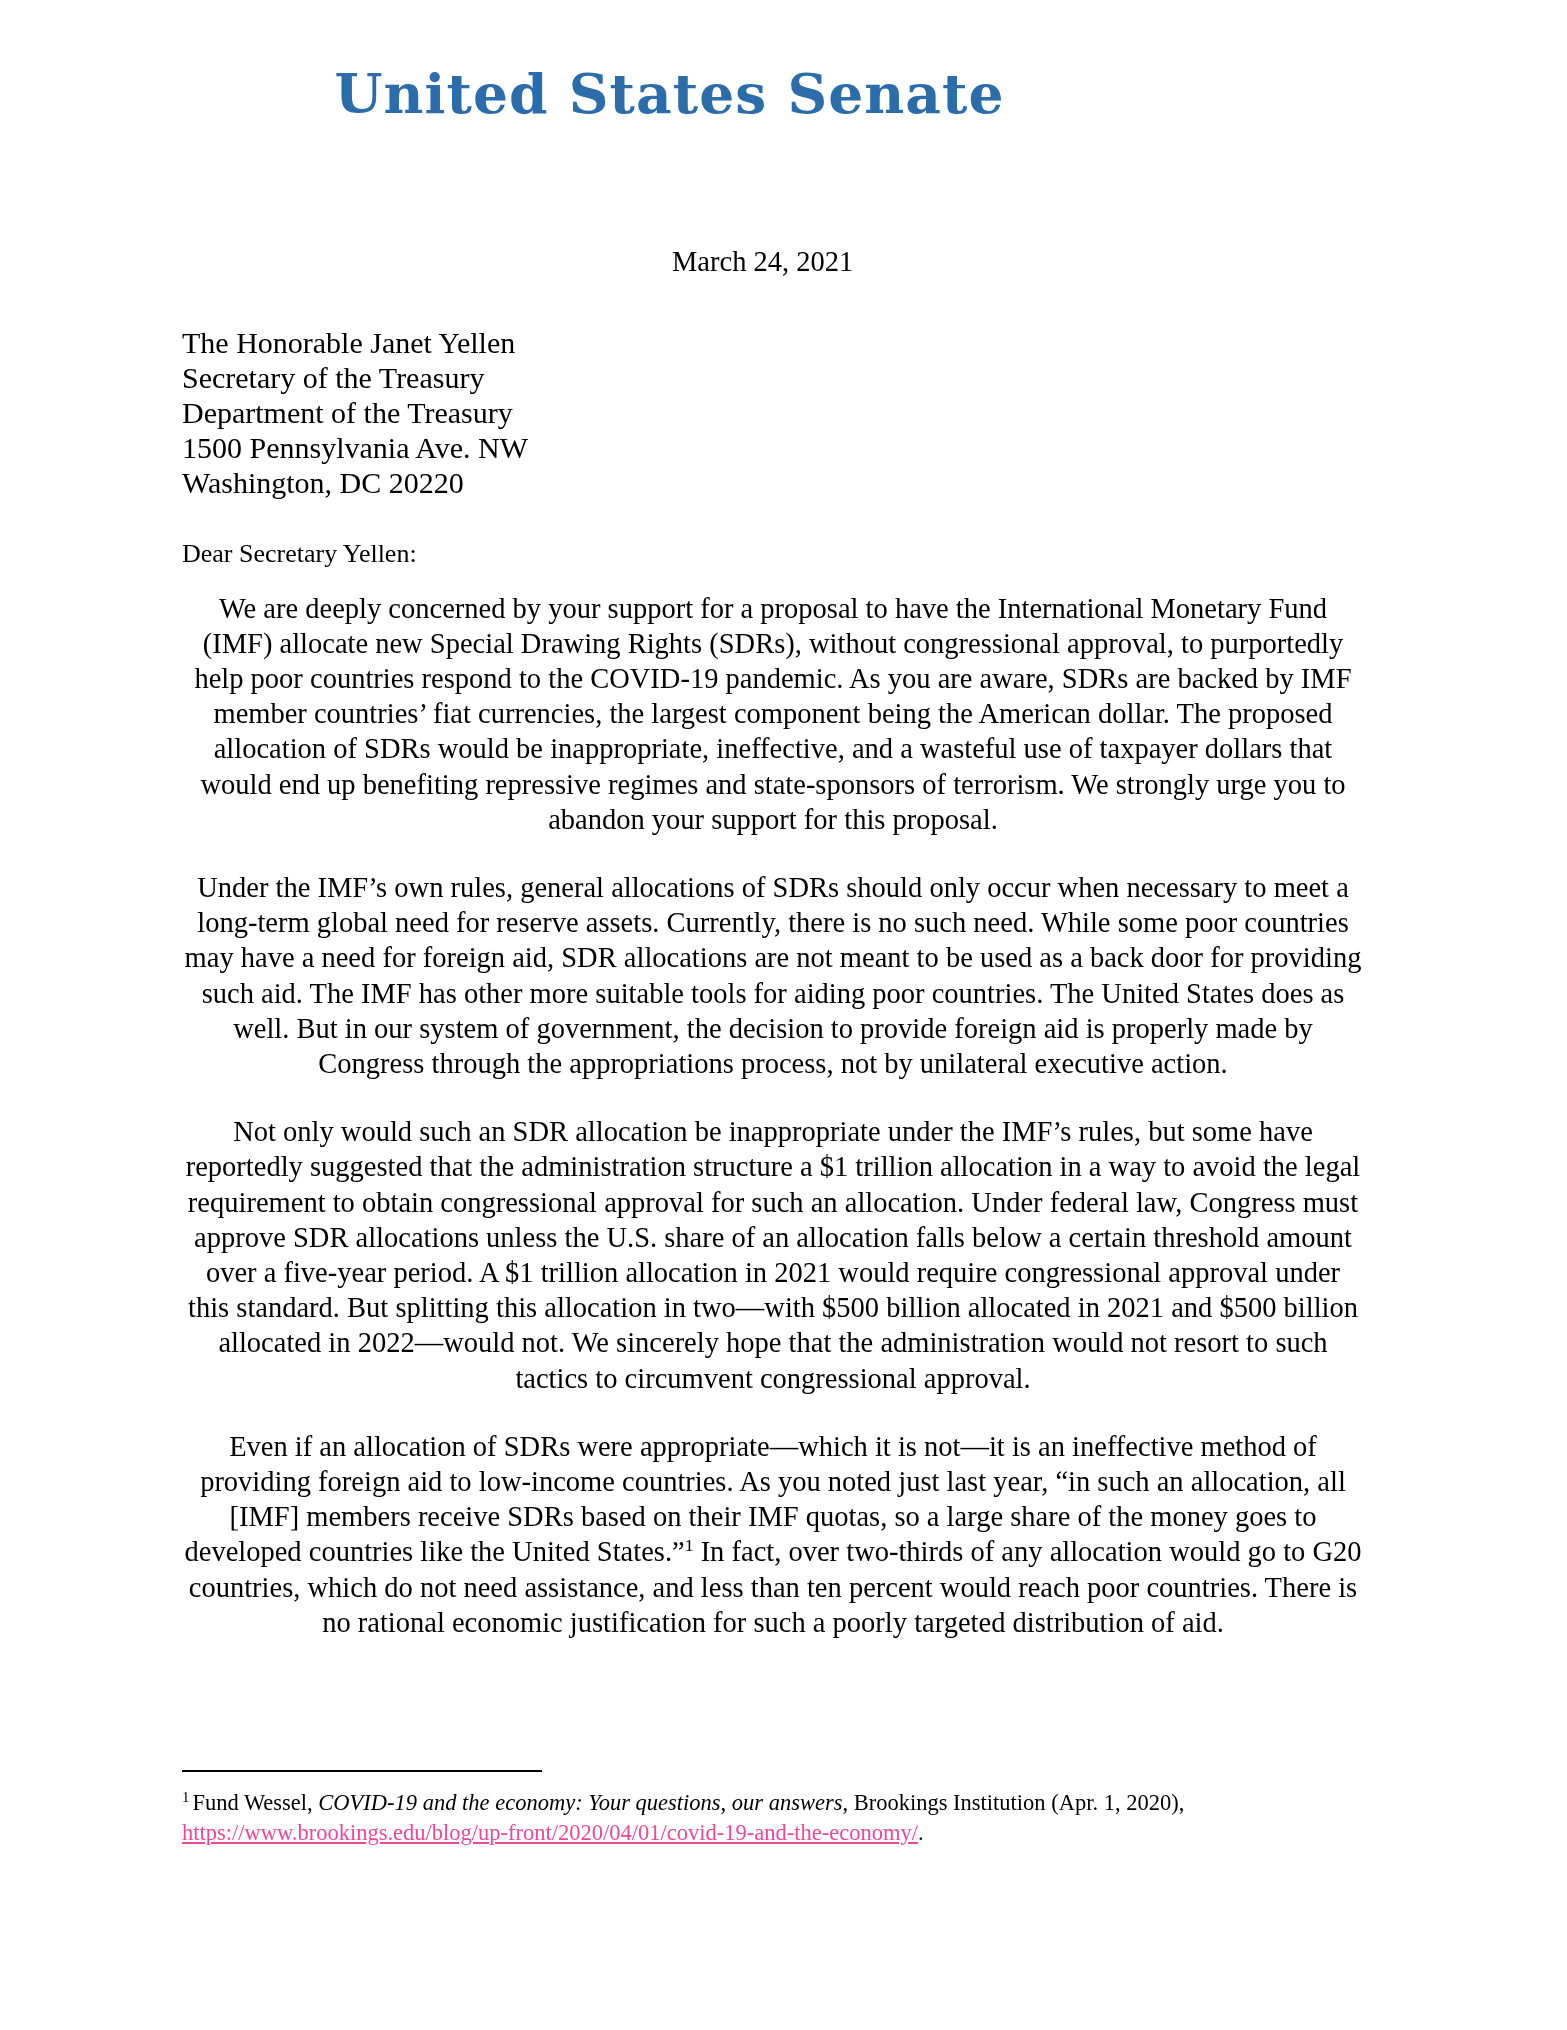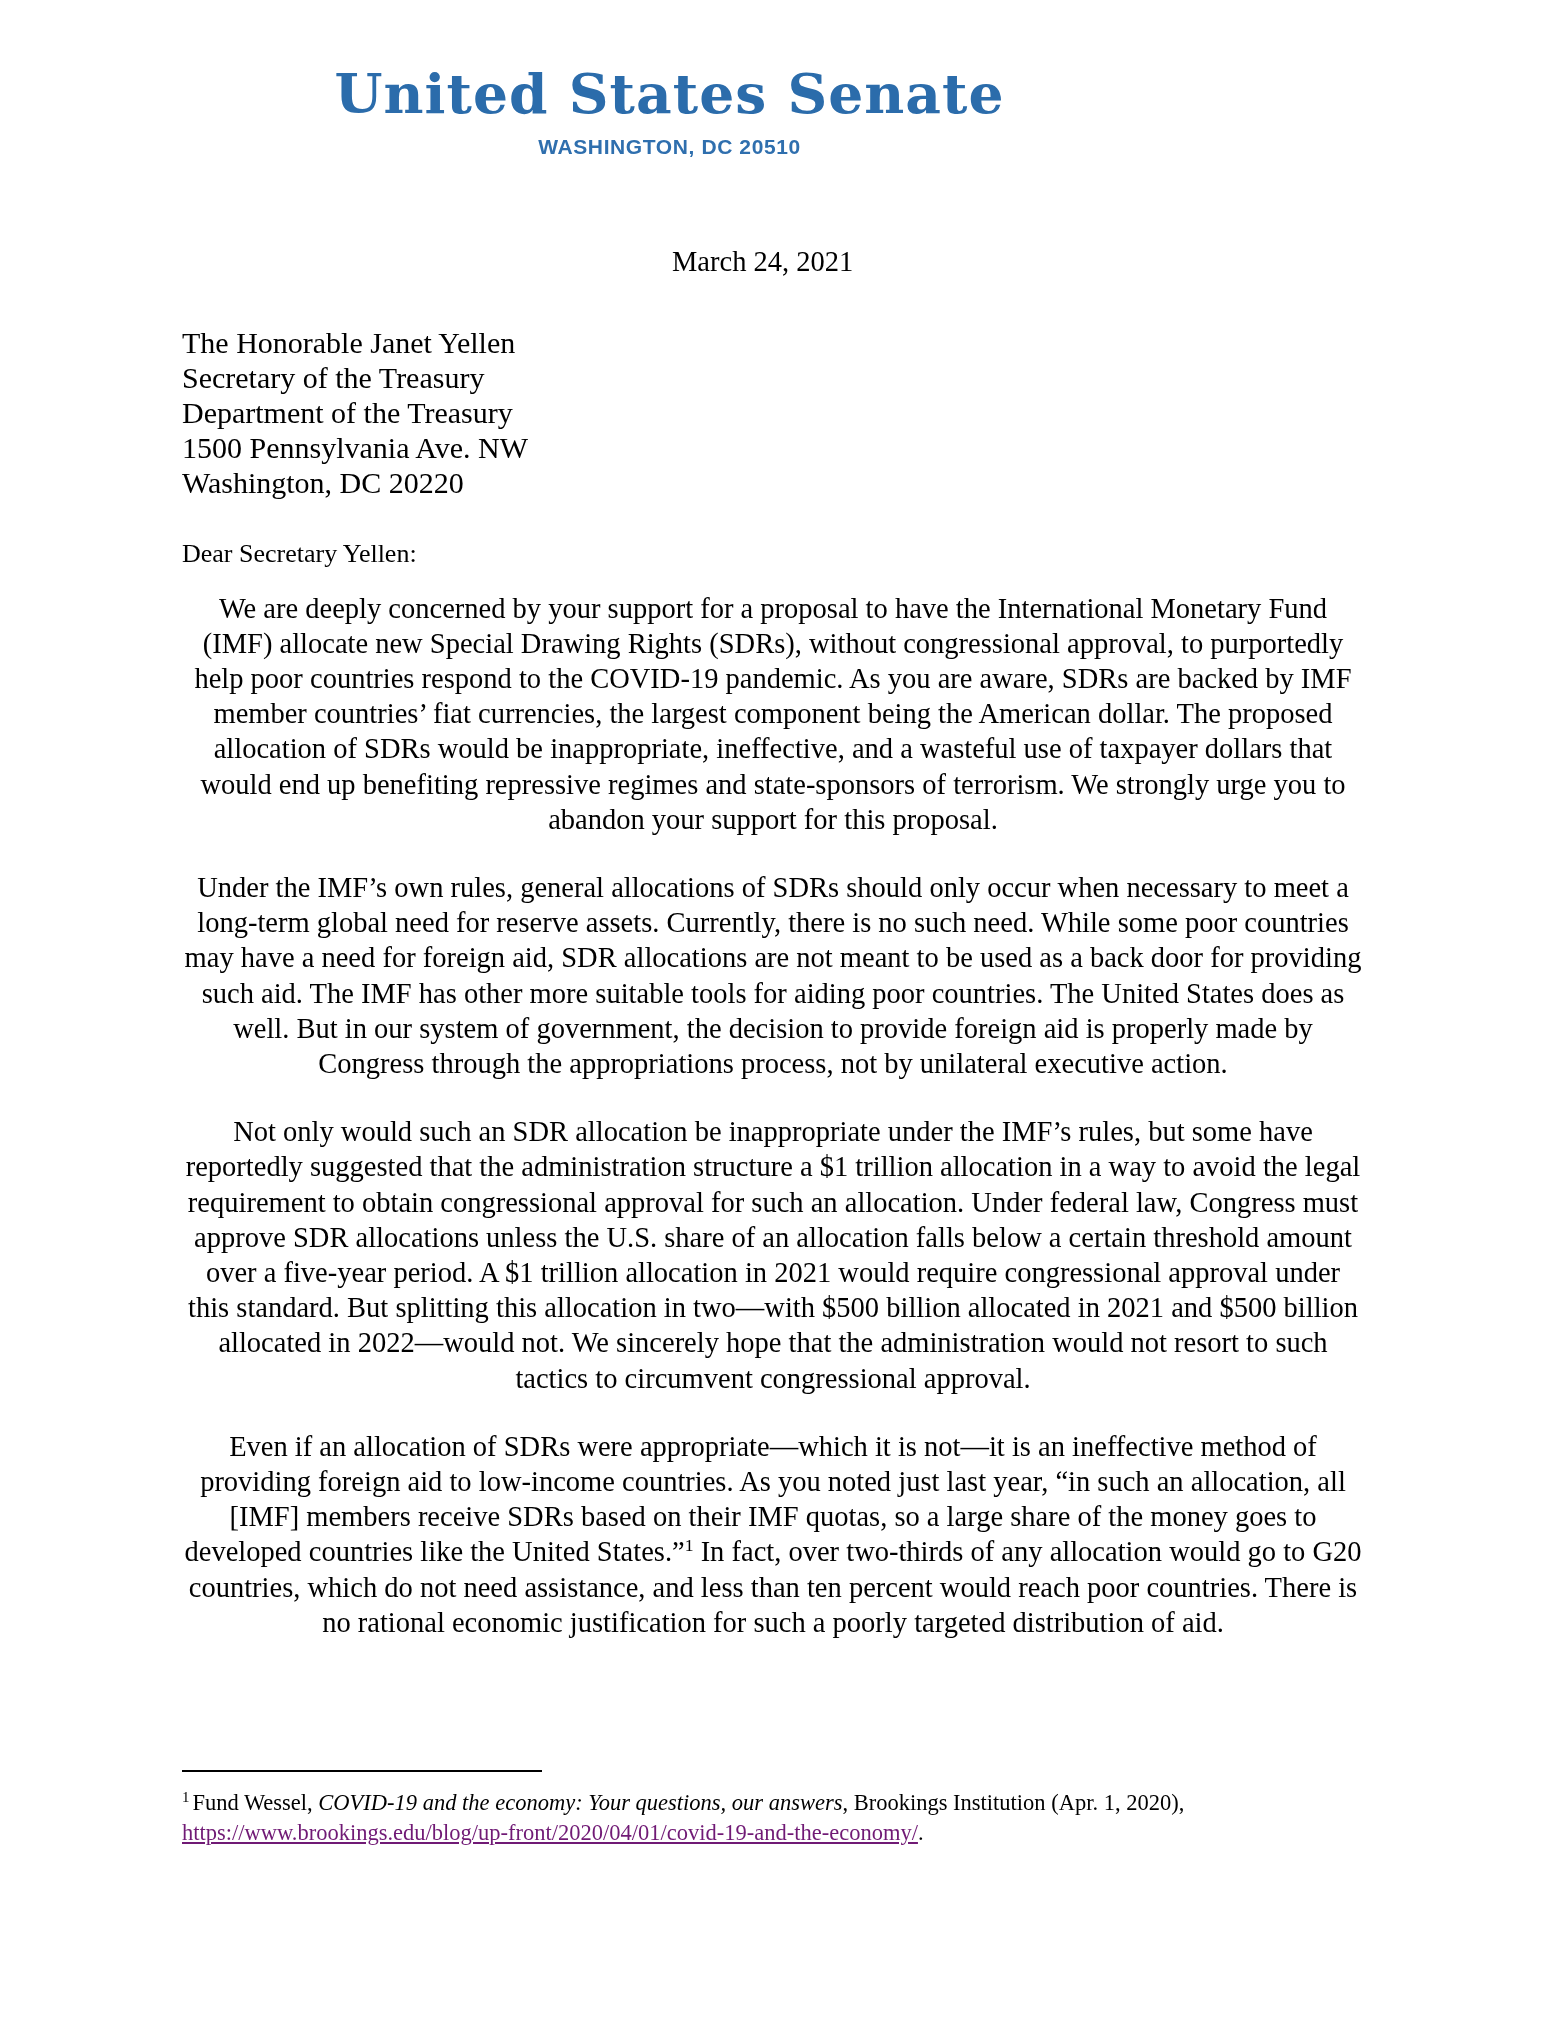--- a/index.html
+++ b/index.html
@@ -112,34 +112,33 @@
     line-height: 30px;
   }
   .footnote-text sup.fn-num {
     font-size: 0.66em;
     vertical-align: super;
     line-height: 0;
     margin-right: 3px;
   }
   .footnote-title { font-style: italic; }
   .footnote-link {
-    color: #701a75;
+    color: #ec4899;
     text-decoration: underline;
     text-underline-offset: 2px;
     word-break: break-all;
   }
 </style>
 </head>
 <body>
 
 <div class="page">
 
   <div class="letterhead">
     <div class="letterhead-title">United States Senate</div>
-    <div class="letterhead-sub">WASHINGTON, DC 20510</div>
   </div>
 
   <div class="sheet">
 
     <div class="date-line">March 24, 2021</div>
 
     <div class="address-block">
       <div>The Honorable Janet Yellen</div>
       <div>Secretary of the Treasury</div>
       <div>Department of the Treasury</div>

